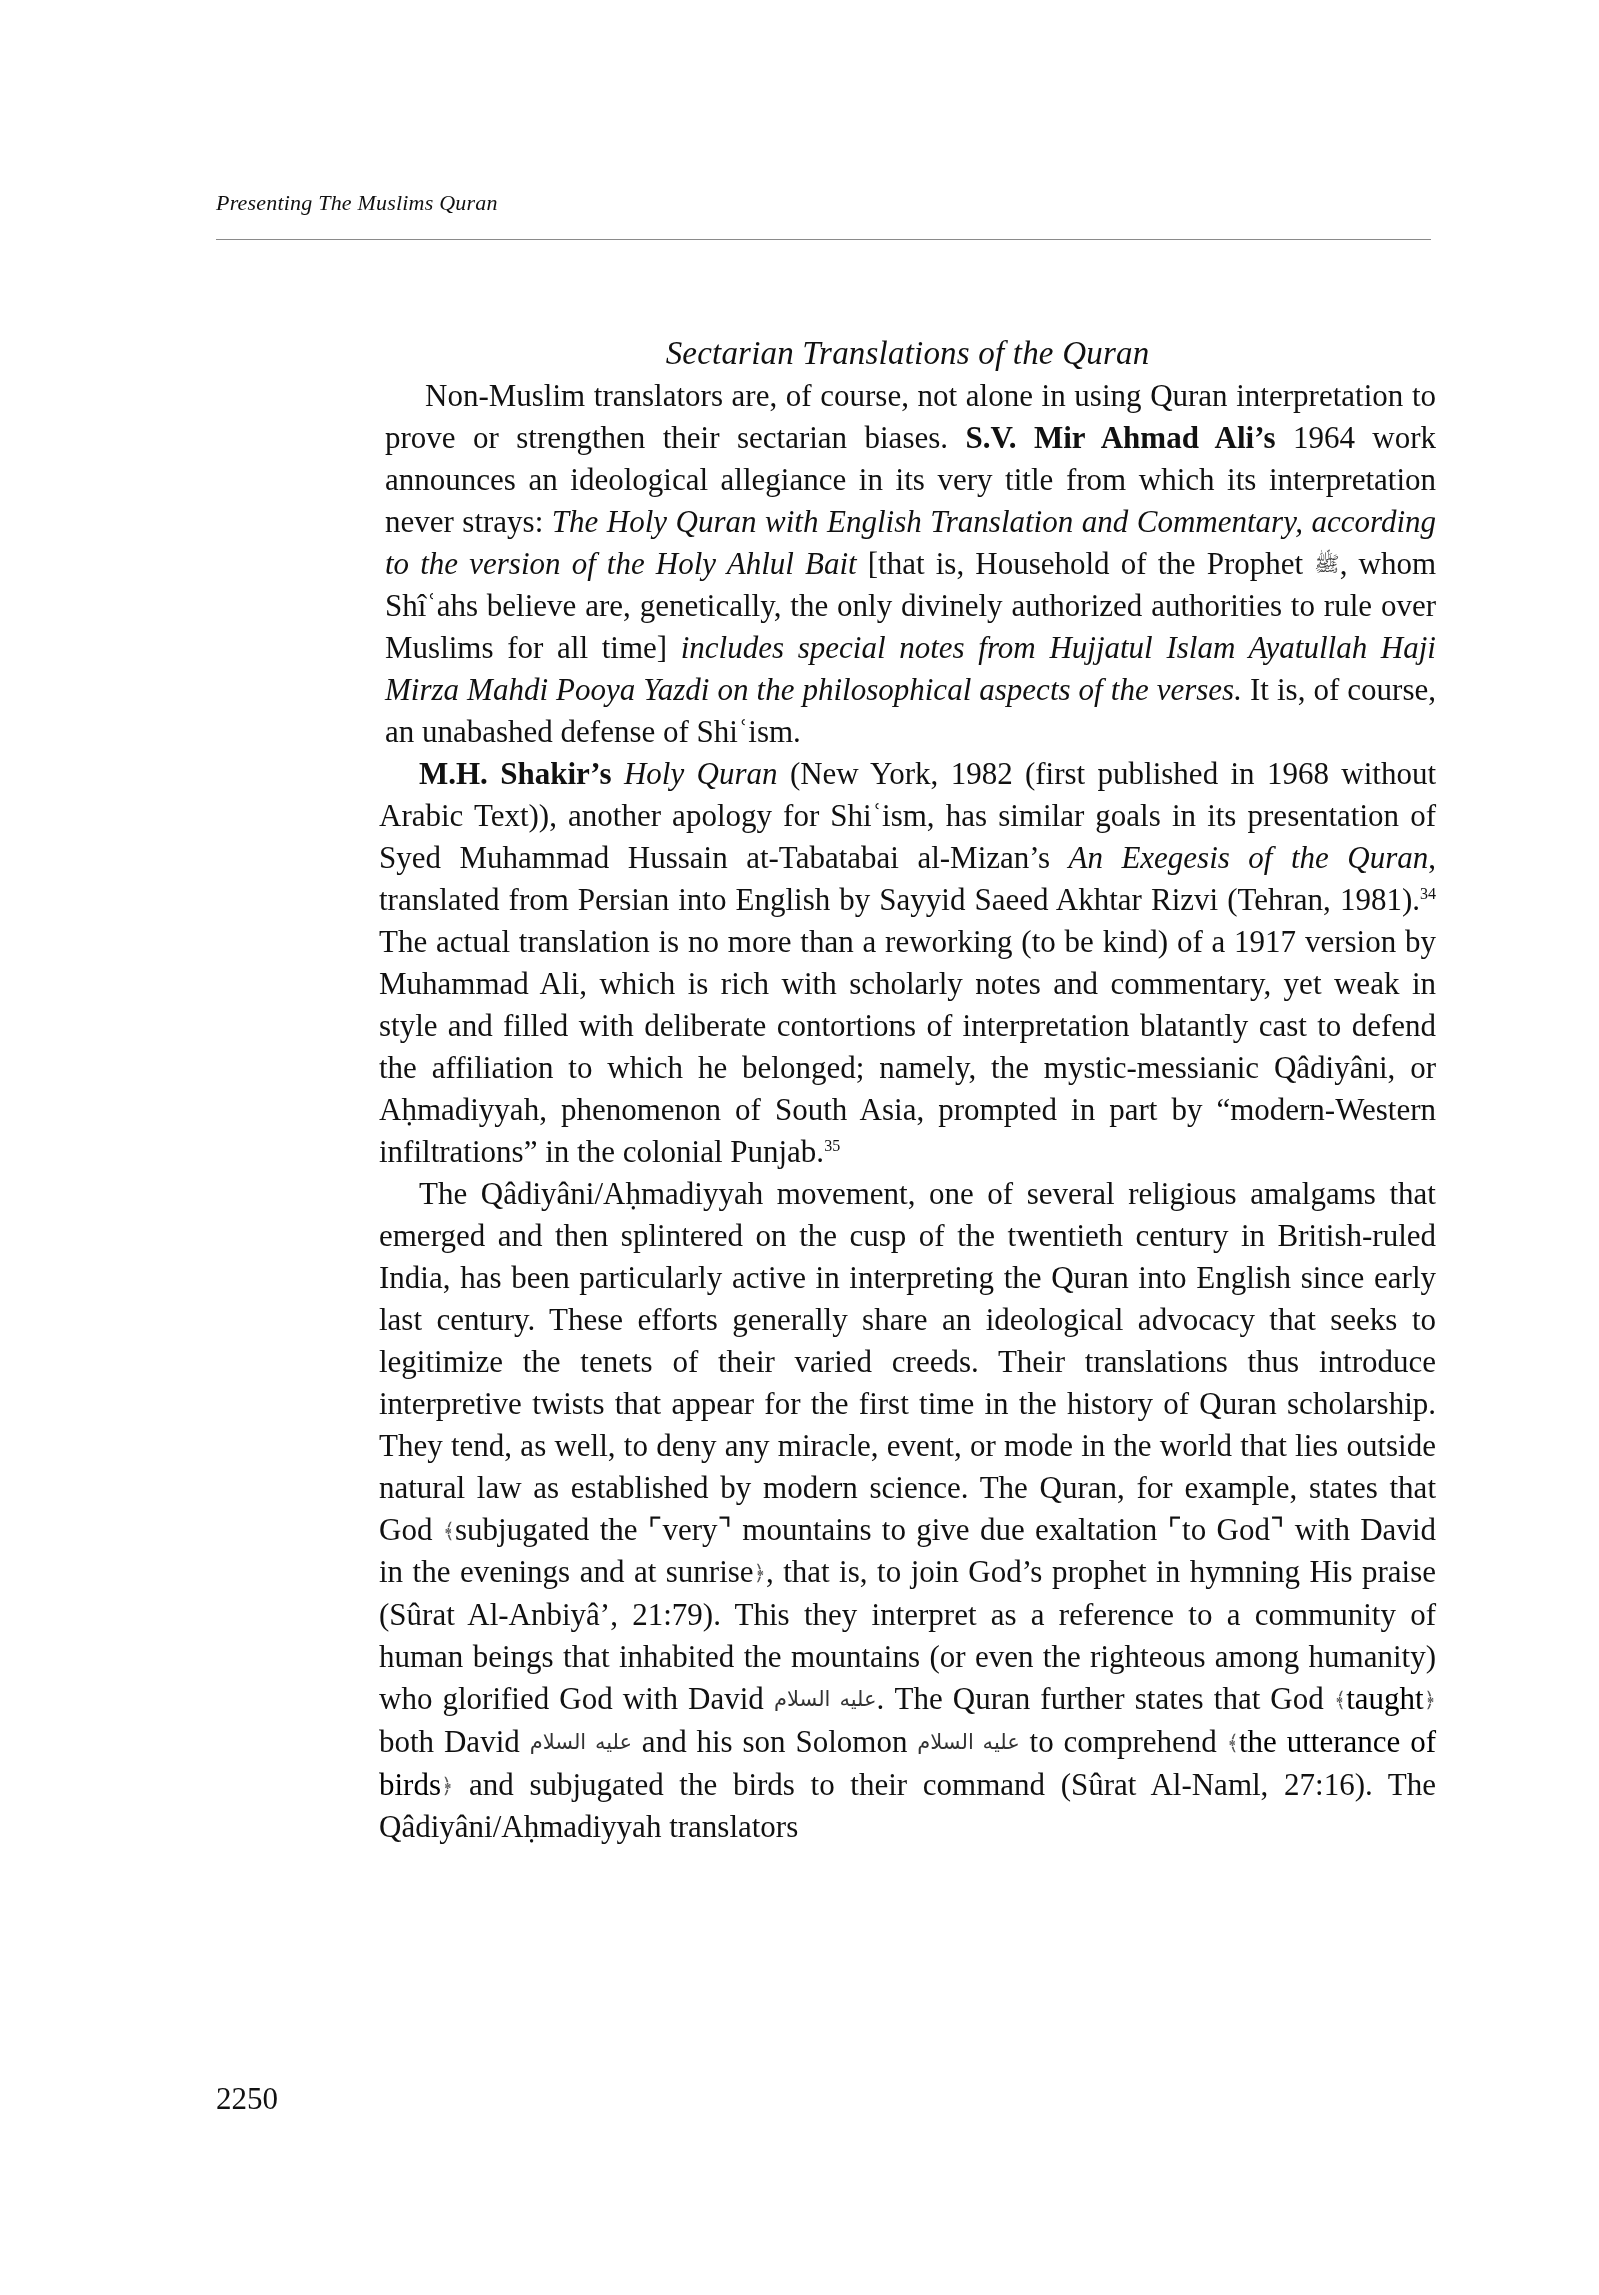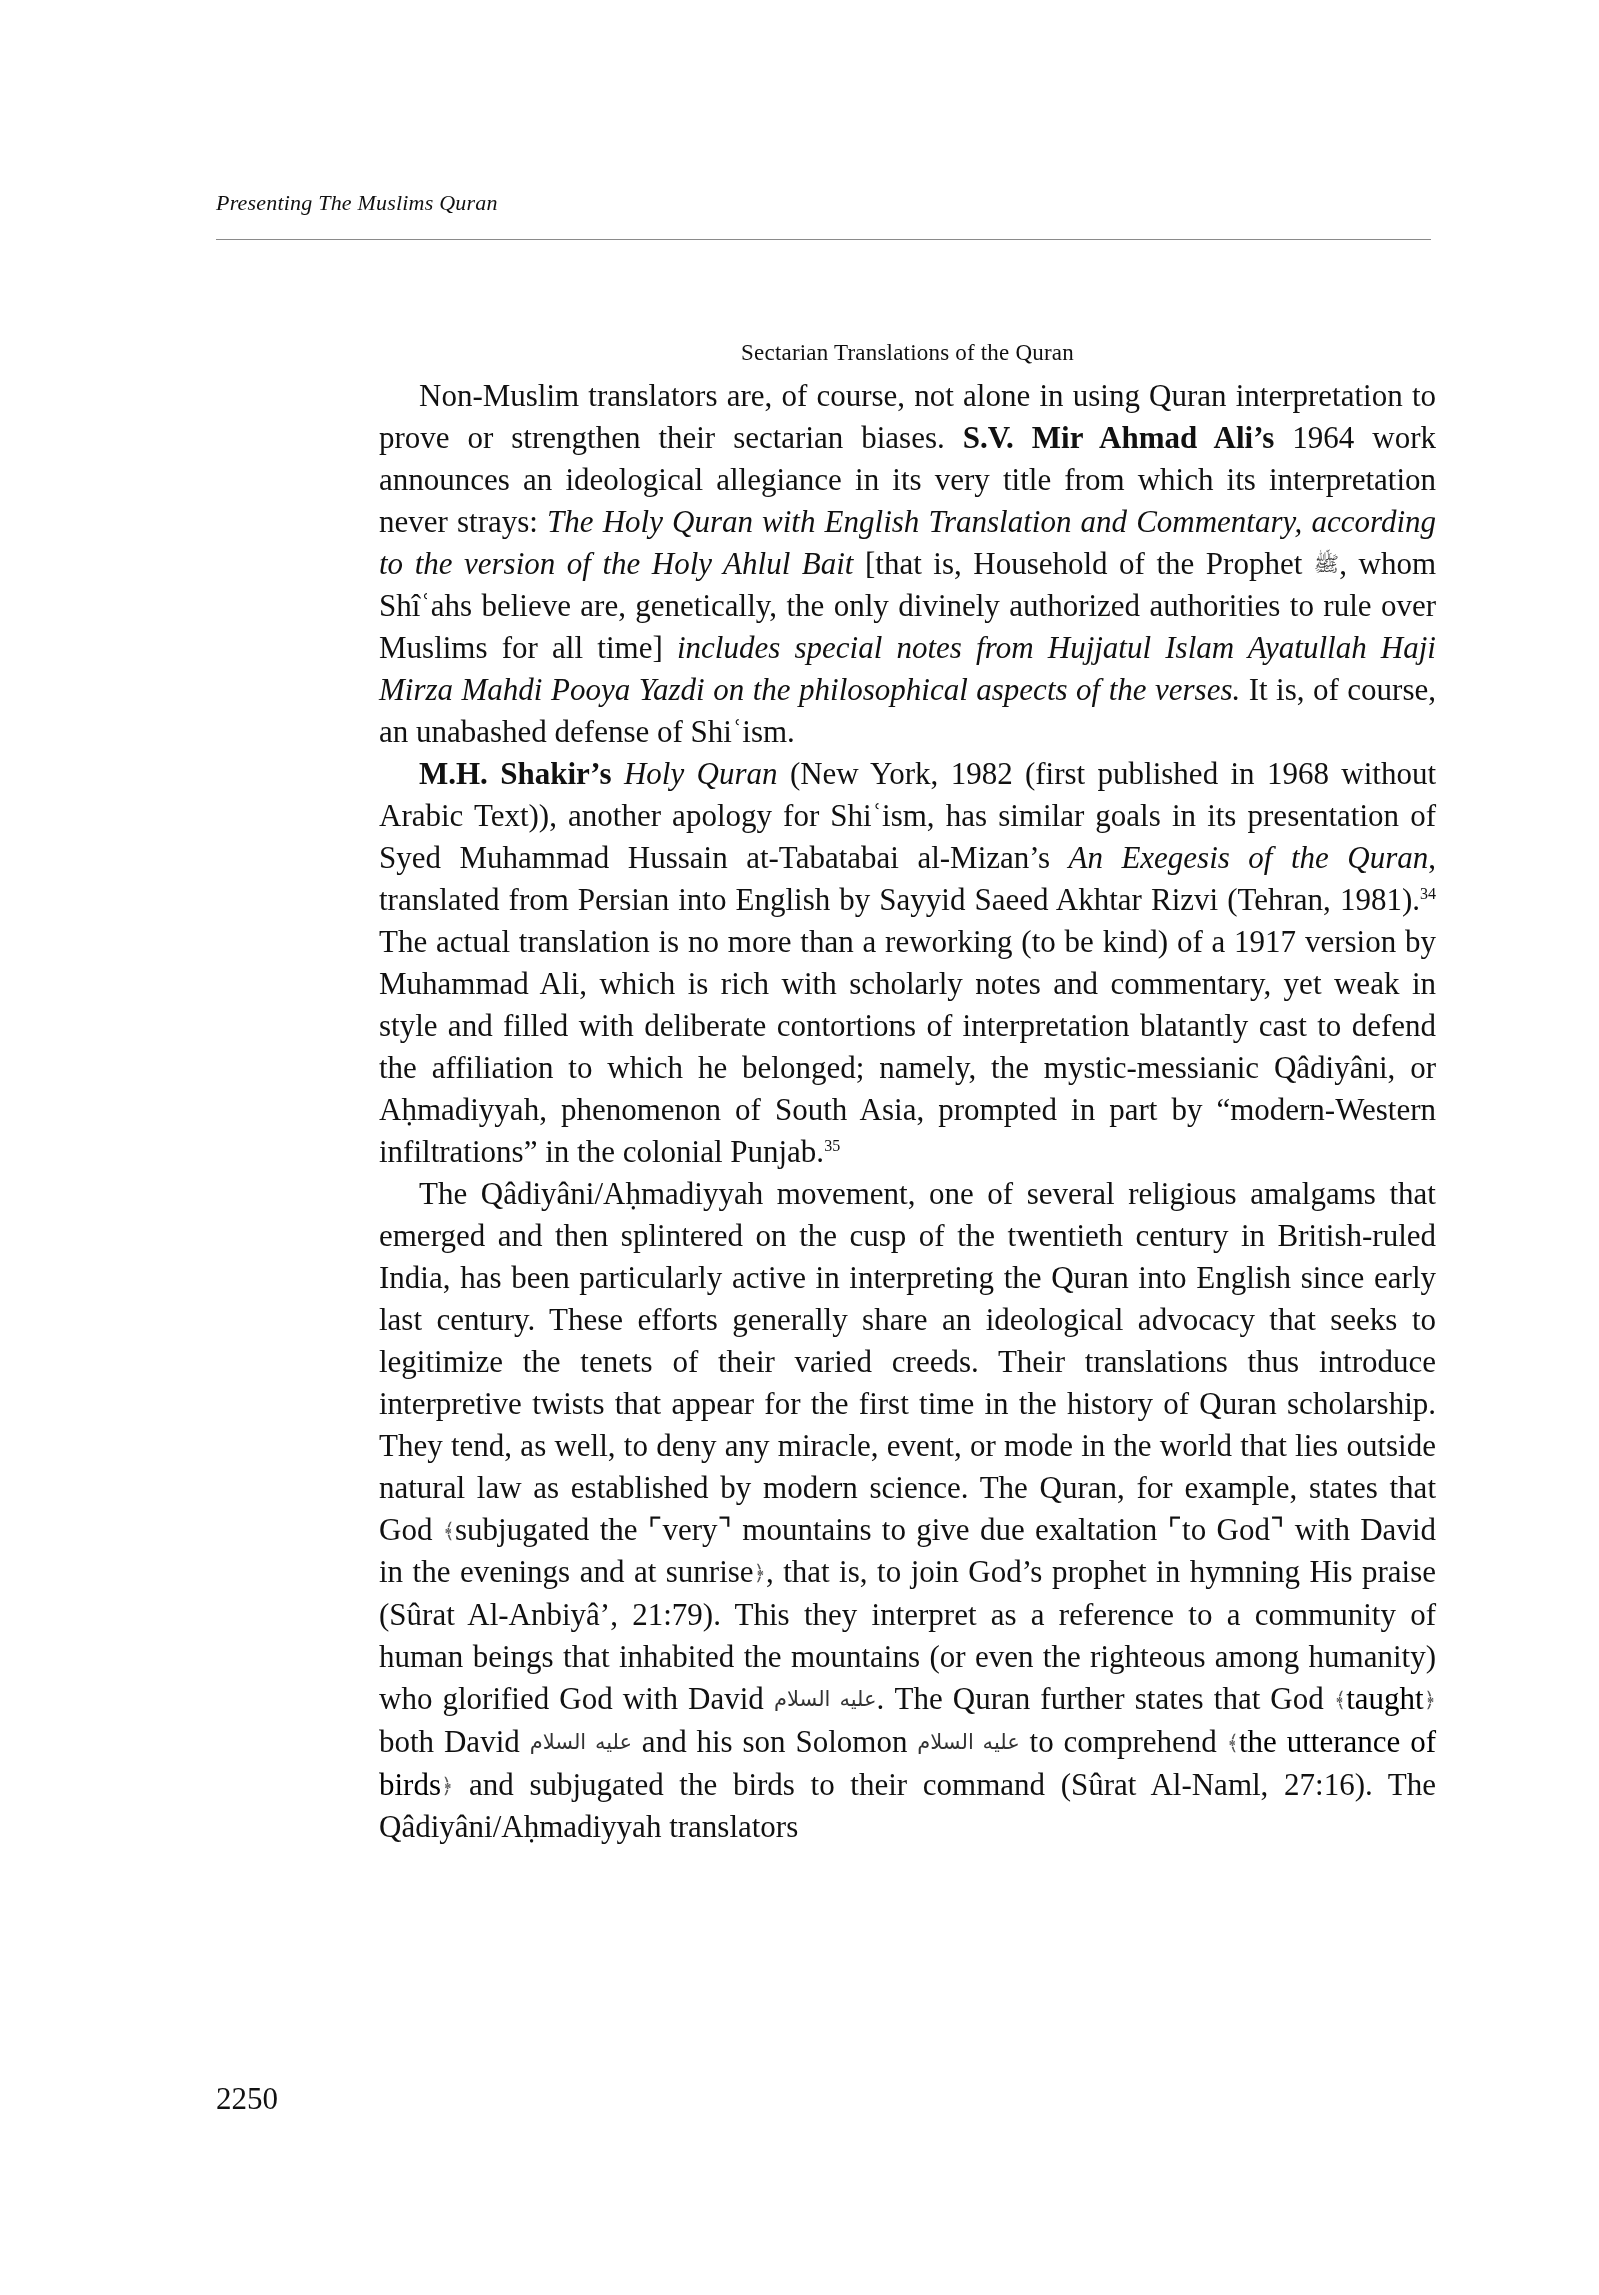--- a/index.html
+++ b/index.html
@@ -1,22 +1,22 @@
 <!DOCTYPE html>
 <html style="font-size:13px"><head>
 <meta charset="utf-8">
 <style>
   html, body { margin: 0; padding: 0; background: #ffffff; }
   body { width: 1600px; height: 2295px; position: relative; overflow: hidden; color: #111; font-family: "Liberation Serif", "DejaVu Serif", serif; }
   .running-head { position: absolute; left: 216px; top: 190px; font-style: italic; font-size: 22px; letter-spacing: 0.2px; color: #111; }
   .head-rule { position: absolute; left: 216px; top: 239px; width: 1215px; height: 0; border-top: 1.6px solid #8a8a8a; }
   .text-block { position: absolute; left: 379px; top: 333px; width: 1057px; font-size: 31px; line-height: 42px; text-align: justify; }
-  .section-title { text-align: center; font-size: 23px; line-height: 40px; margin: 0 0 1.6px 0; letter-spacing: 0.2px; }
+  .section-title { text-align: center; font-style: italic; font-size: 33px; line-height: 40px; margin: 0 0 1.6px 0; letter-spacing: 0.2px; }
   .para { margin: 0; text-indent: 40px; hyphens: manual; }
-  .para.first { text-indent: 40px; }
+  .para.first { text-indent: 40px; margin-left: 6px; }
   .b { font-weight: bold; }
   .i { font-style: italic; }
   .sup { font-size: 16px; vertical-align: super; line-height: 0; }
   .honorific { font-size: 21px; color: #333; vertical-align: 3.2px; font-family: "DejaVu Sans", sans-serif; }
   .orn { font-size: 21px; color: #555; vertical-align: 2.4px; }
   .grey { color: #000000; }
   .page-number { position: absolute; left: 216px; top: 2081px; font-size: 31px; color: #111; }
 </style>
 </head>
 <body>

